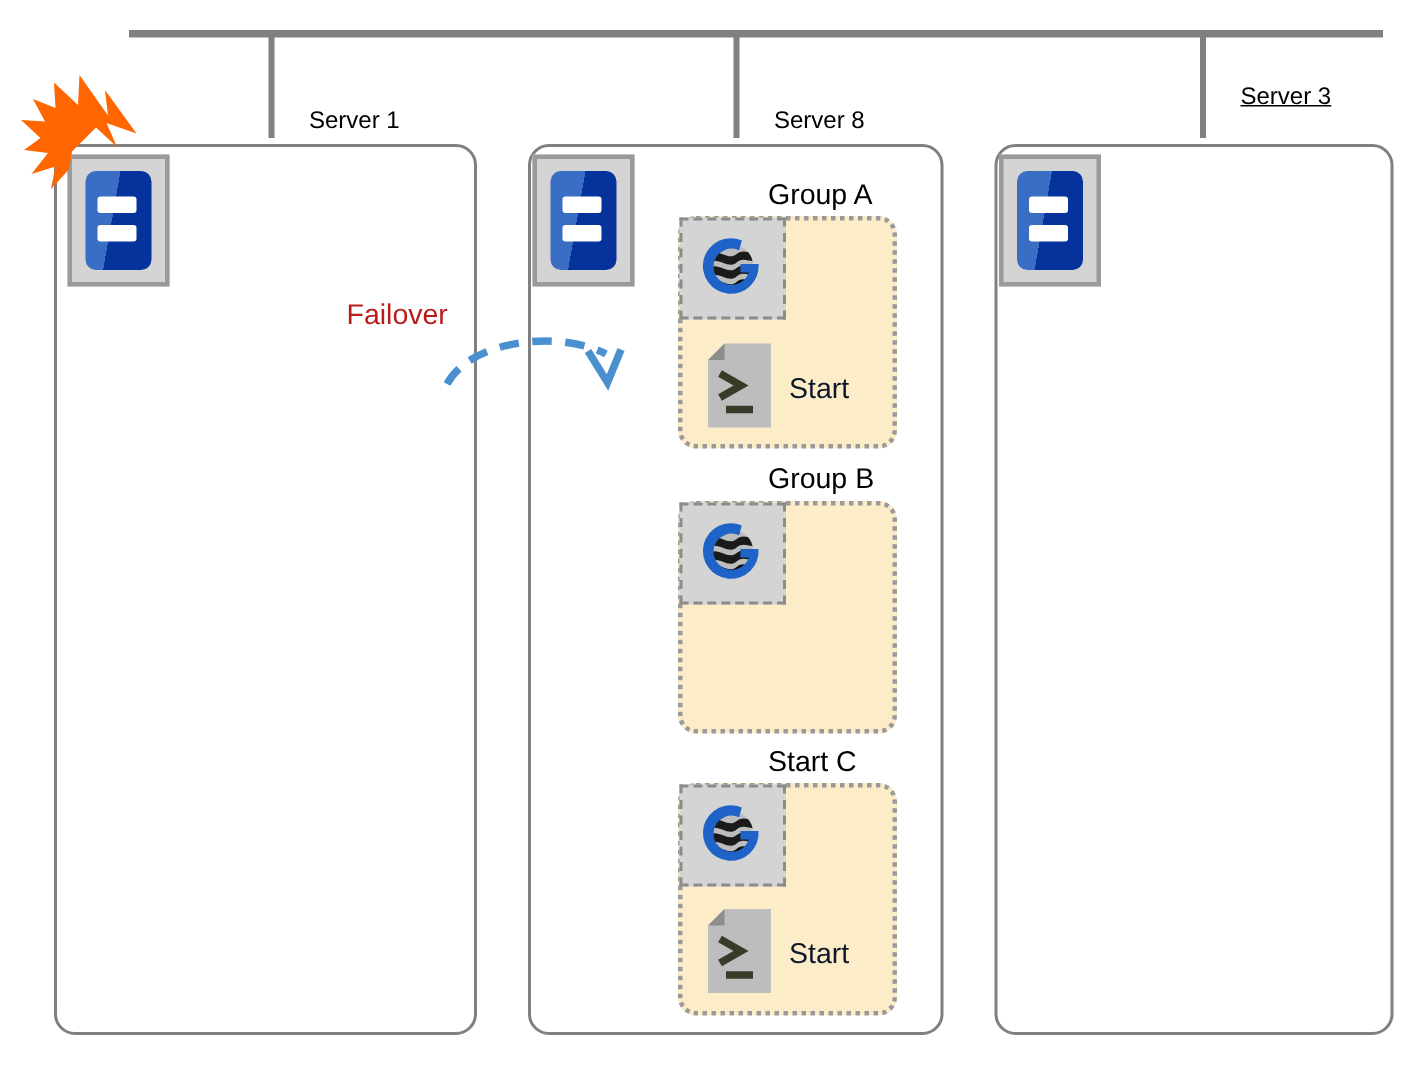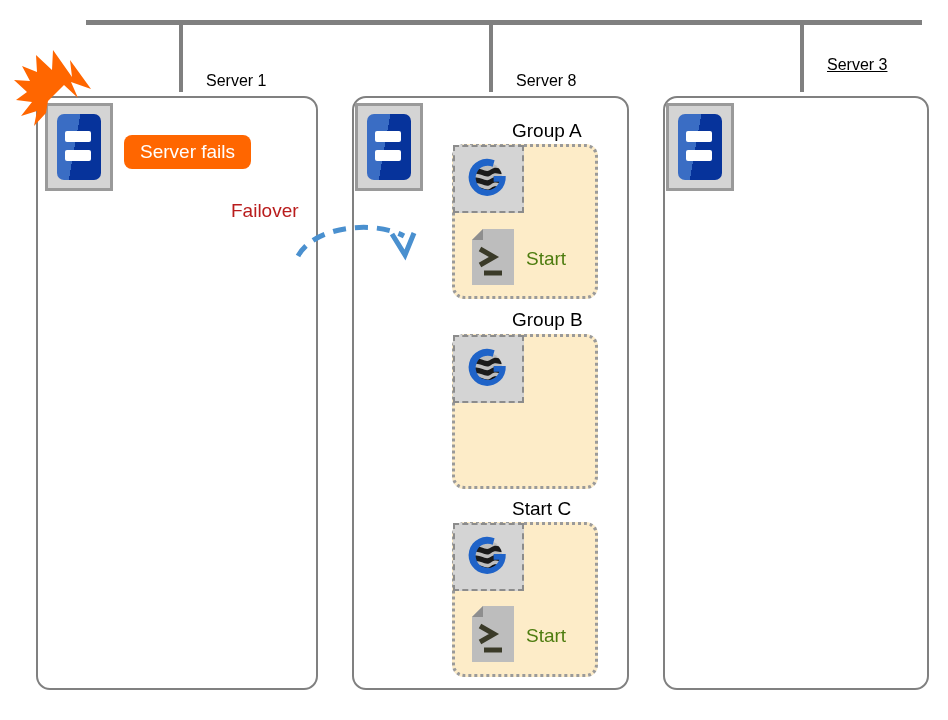--- a/index.html
+++ b/index.html
@@ -189,21 +189,21 @@
     left: 470px;
     display: flex;
     align-items: center;
     z-index: 3;
   }
   .script-row-a { top: 228px; }
   .script-row-c { top: 605px; }
   .script-label {
     margin-left: 10px;
     font-size: 19px;
-    color: #4d7c0f;
+    color: #0f172a;
     white-space: nowrap;
   }
 </style>
 </head>
 <body>
 
 <div id="canvas">
 
   <div class="bus-line bus-horizontal"></div>
   <div class="bus-line bus-drop bus-drop-1"></div>
@@ -236,21 +236,20 @@
       <div class="bay bay-2"></div>
     </div>
   </div>
 
   <div class="failure-burst">
     <svg viewBox="0 0 92 86" width="92" height="86" xmlns="http://www.w3.org/2000/svg">
       <polygon fill="#ff6600" points="83,45 62,16 64,33 45,6 44,26 28,11 29,28 14,22 22,37 6,36 19,48 8,56 24,58 13,72 29,67 26,82 38,69 40,57 56,41 70,54 63,38"></polygon>
     </svg>
   </div>
 
-  <div class="fail-badge">Server fails</div>
 
   <div class="failover-label">Failover</div>
   <div class="failover-arrow">
     <svg viewBox="0 0 132 52" width="132" height="52" xmlns="http://www.w3.org/2000/svg">
       <path d="M 6,44 C 22,14 82,8 112,24" fill="none" stroke="#4a90cf" stroke-width="5" stroke-dasharray="13 9" stroke-linecap="butt"></path>
       <path d="M 100,22 L 113,43 L 122,21" fill="none" stroke="#4a90cf" stroke-width="5" stroke-linecap="butt" stroke-linejoin="miter"></path>
     </svg>
   </div>
 
   <div class="group-title group-title-a">Group A</div>

